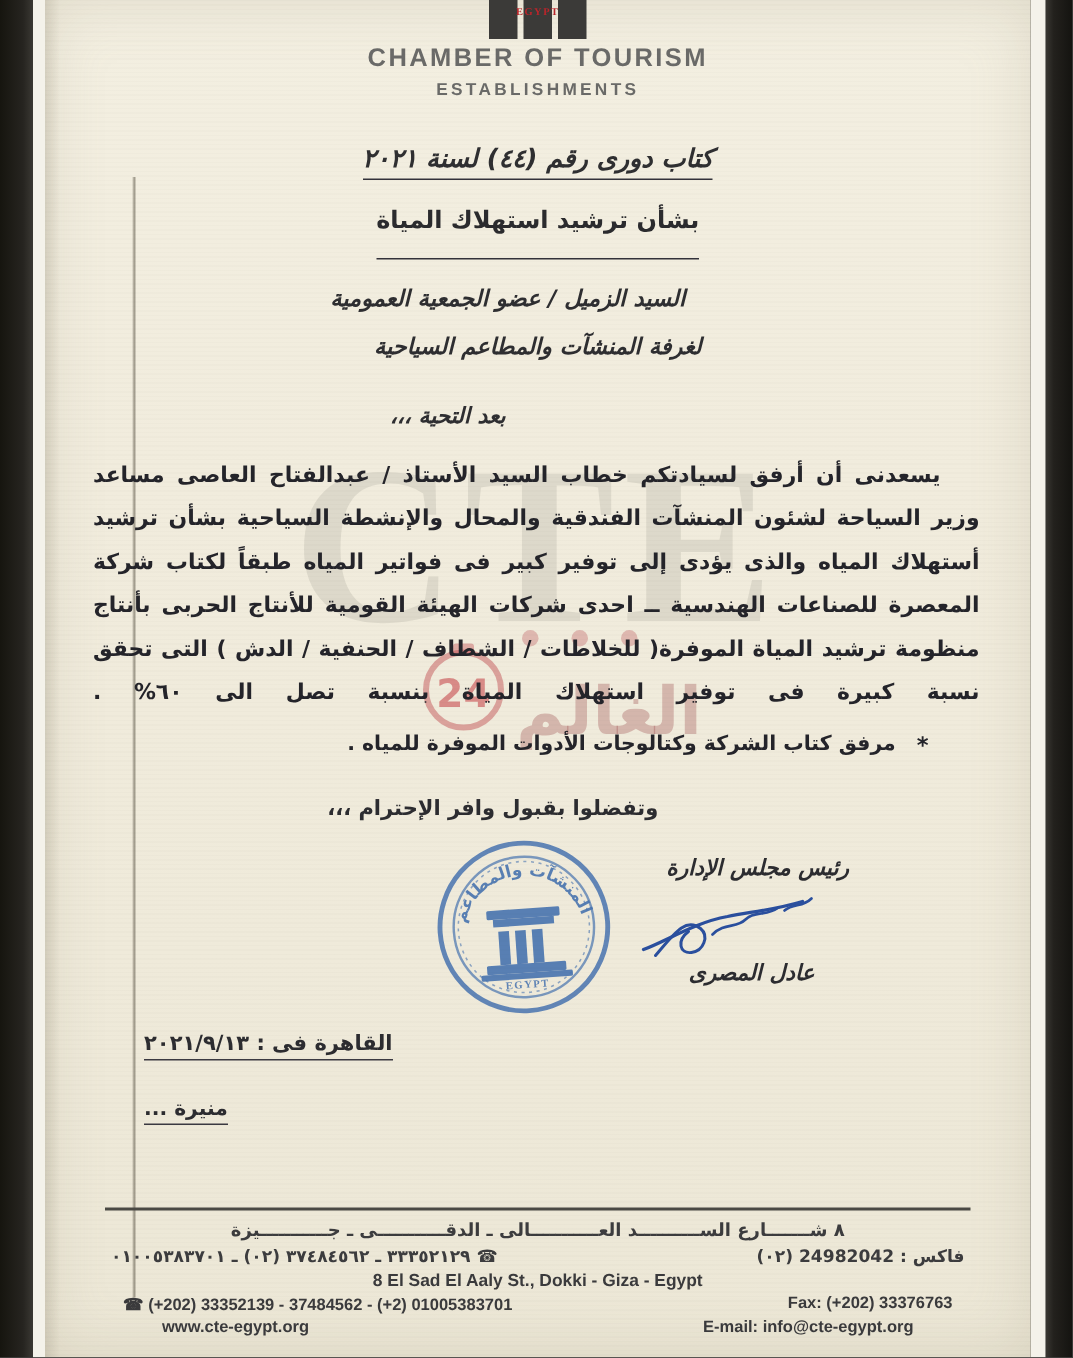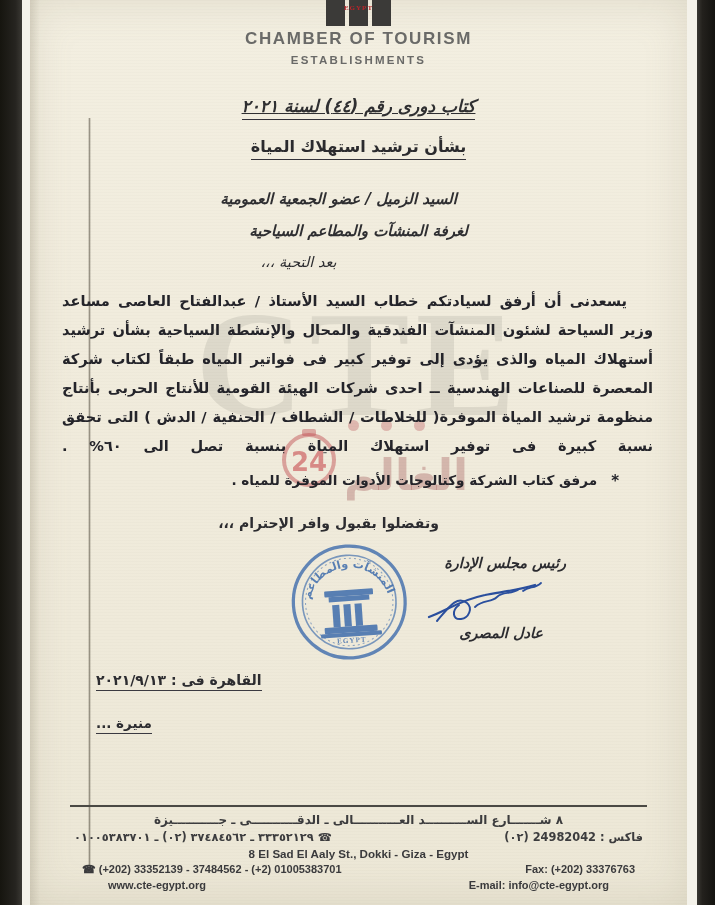--- a/index.html
+++ b/index.html
@@ -57,35 +57,35 @@
   }
   .en-sub{
     font-family:"Liberation Sans",sans-serif;direction:ltr;
     font-size:11.5px;font-weight:bold;color:#6a6a68;letter-spacing:2.2px;margin-top:5px;
   }
 
   
   .doc-title{
     text-align:center;margin-top:30px;
     font-family:"DejaVu Sans",sans-serif;font-size:17px;font-weight:bold;
-    color:#2f2f31;font-style:italic;text-decoration:underline;
+    color:#2f2f31;font-style:italic;
   }
   .doc-title span{border-bottom:1.6px solid #33323a;padding-bottom:3px;}
   .doc-sub{
     text-align:center;margin-top:21px;
     font-family:"DejaVu Sans",sans-serif;font-size:16px;font-weight:bold;color:#2b2b2e;
   }
-  .doc-sub span{border-bottom:1.6px solid #33323a;padding-bottom:3px;margin-top:16px;}
+  .doc-sub span{border-bottom:1.6px solid #33323a;padding-bottom:16px;margin-top:16px;}
 
   
   .addressee{margin-top:34px;font-family:"DejaVu Sans",sans-serif;color:#2e2e31;font-style:italic;font-weight:bold;}
   .addressee .l1{font-size:15px;text-align:center;padding-right:40px;}
   .addressee .l2{font-size:15px;margin-top:14px;text-align:center;padding-right:0;}
-  .greeting{margin-top:14px;text-align:center;padding-right:120px;
-    font-family:"DejaVu Sans",sans-serif;font-size:14.5px;font-weight:normal;font-style:italic;color:#2e2e31;}
+  .greeting{margin-top:30px;text-align:center;padding-right:120px;
+    font-family:"DejaVu Sans",sans-serif;font-size:14.5px;font-weight:bold;font-style:italic;color:#2e2e31;}
 
   
   .body-text{
     margin-top:16px;padding:0 8px 0 6px;
     font-family:"DejaVu Sans",sans-serif;
     font-size:14.6px;line-height:29px;color:#24242a;font-weight:bold;
     text-align:justify;text-align-last:justify;
   }
   .body-text p{margin:0;}
   .body-text .indent{text-indent:26px;}

